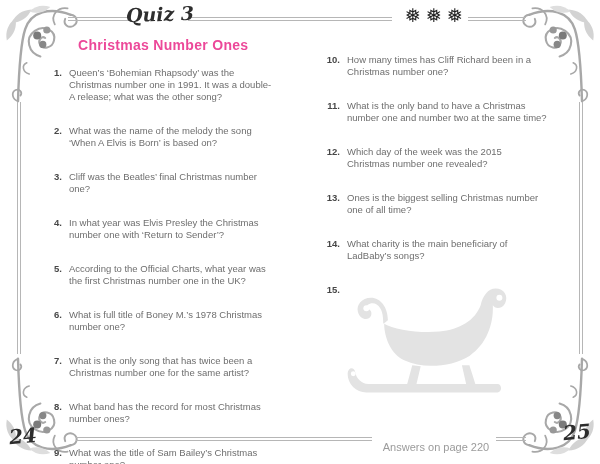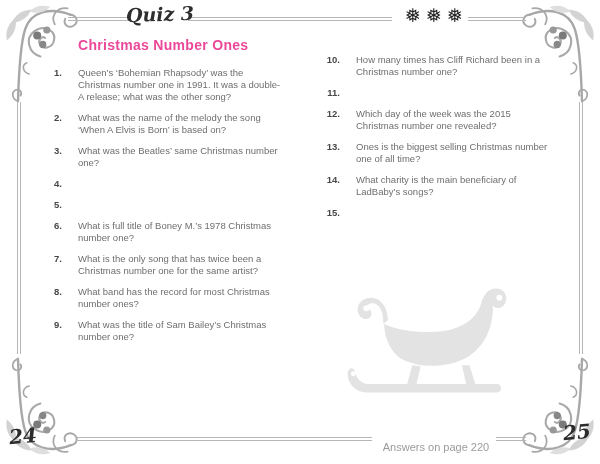--- a/index.html
+++ b/index.html
@@ -31,31 +31,31 @@
   }
   .snowflakes{
     position:absolute;left:392px;top:4px;width:88px;text-align:center;
     font-size:19px;color:#1e1e1e;letter-spacing:5px;font-family:"DejaVu Sans",sans-serif;
   }
   .title{
     position:absolute;left:78px;top:37px;font-size:14px;font-weight:bold;
     color:#ec4899;letter-spacing:.3px;
   }
   
-  .q-col{position:absolute;display:flex;flex-direction:column;gap:9px}
+  .q-col{position:absolute;display:flex;flex-direction:column;gap:22px}
   .q-left{left:28px;top:67px;width:285px}
   .q-right{left:300px;top:54px;width:285px}
   .q-row{display:flex;align-items:flex-start}
   .q-num{
     flex:0 0 34px;text-align:right;font-weight:bold;font-size:9.5px;
     line-height:12px;color:#474747;
   }
   .q-right .q-num{flex-basis:40px}
   .q-text{
-    margin-left:16px;font-size:9.5px;line-height:12px;color:#6e6e6e;width:208px;
+    margin-left:7px;font-size:9.5px;line-height:12px;color:#6e6e6e;width:208px;
   }
   .q-right .q-text{width:200px}
   
   .sleigh{position:absolute;left:342px;top:278px;width:178px;height:124px}
   
   .answers-note{
     position:absolute;left:380px;top:441px;width:112px;text-align:center;
     font-size:11px;color:#9b9b9b;
   }
   .page-num{
@@ -121,27 +121,29 @@
       <div class="q-row">
           <span class="q-num">1.</span>
           <span class="q-text">Queen’s ‘Bohemian Rhapsody’ was the Christmas number one in 1991. It was a double-A release; what was the other song?</span>
         </div>
       <div class="q-row">
           <span class="q-num">2.</span>
           <span class="q-text">What was the name of the melody the song ‘When A Elvis is Born’ is based on?</span>
         </div>
       <div class="q-row">
           <span class="q-num">3.</span>
-          <span class="q-text">What was the Beatles’ same Christmas number one?</span>
+          <span class="q-text">Cliff was the Beatles’ final Christmas number one?</span>
         </div>
       <div class="q-row">
           <span class="q-num">4.</span>
+          <span class="q-text">In what year was Elvis Presley the Christmas number one with ‘Return to Sender’?</span>
         </div>
       <div class="q-row">
           <span class="q-num">5.</span>
+          <span class="q-text">According to the Official Charts, what year was the first Christmas number one in the UK?</span>
         </div>
       <div class="q-row">
           <span class="q-num">6.</span>
           <span class="q-text">What is full title of Boney M.’s 1978 Christmas number one?</span>
         </div>
       <div class="q-row">
           <span class="q-num">7.</span>
           <span class="q-text">What is the only song that has twice been a Christmas number one for the same artist?</span>
         </div>
       <div class="q-row">
@@ -156,20 +158,21 @@
   </div>
 
   <div>
     <div class="q-col q-right">
       <div class="q-row">
           <span class="q-num">10.</span>
           <span class="q-text">How many times has Cliff Richard been in a Christmas number one?</span>
         </div>
       <div class="q-row">
           <span class="q-num">11.</span>
+          <span class="q-text">What is the only band to have a Christmas number one and number two at the same time?</span>
         </div>
       <div class="q-row">
           <span class="q-num">12.</span>
           <span class="q-text">Which day of the week was the 2015 Christmas number one revealed?</span>
         </div>
       <div class="q-row">
           <span class="q-num">13.</span>
           <span class="q-text">Ones is the biggest selling Christmas number one of all time?</span>
         </div>
       <div class="q-row">

